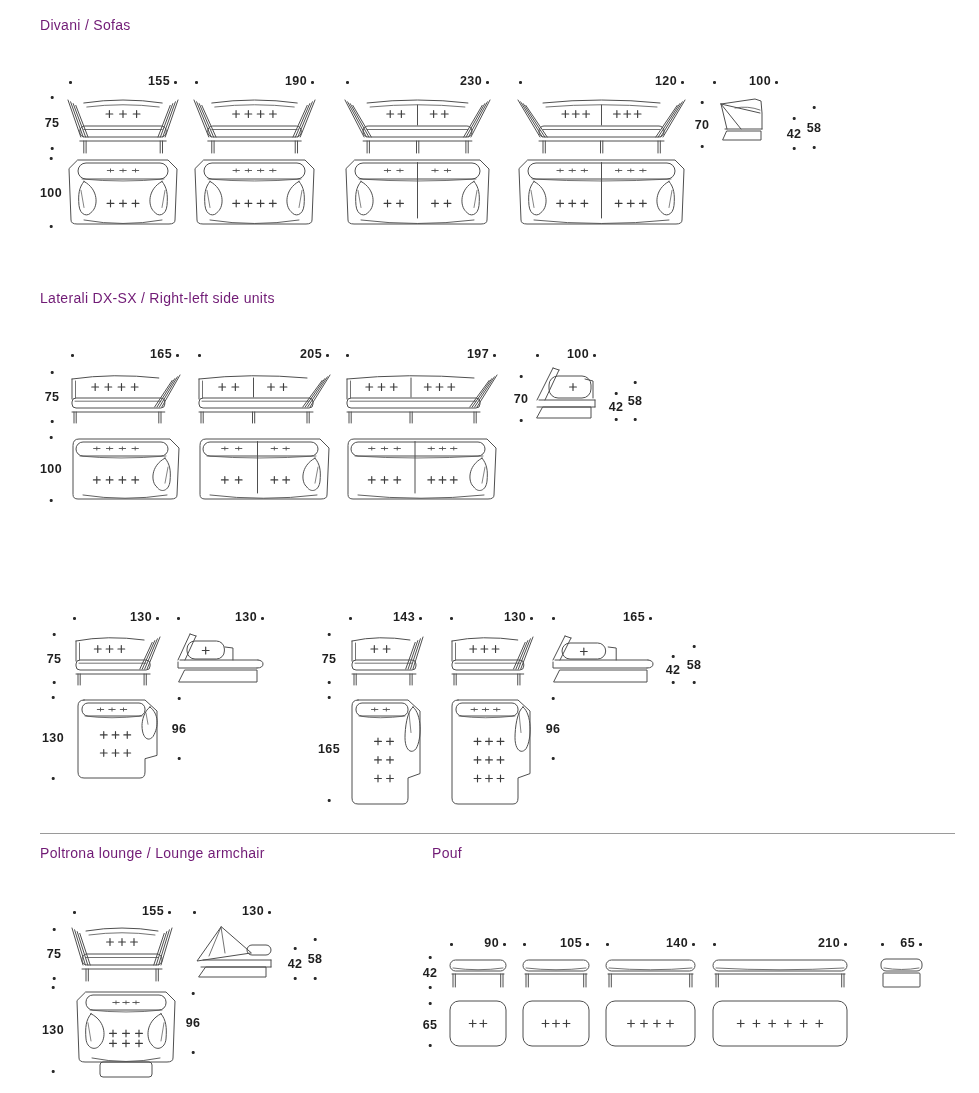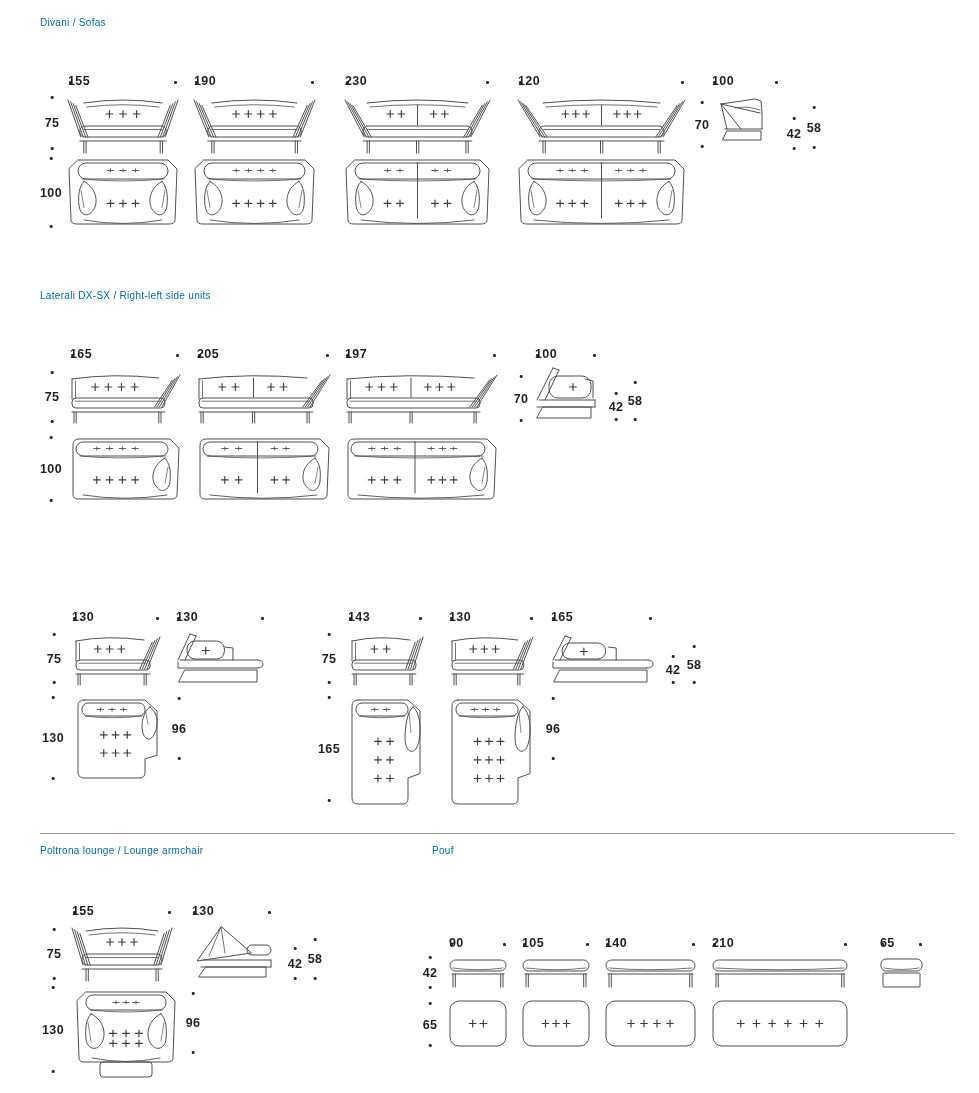--- a/index.html
+++ b/index.html
@@ -1,22 +1,22 @@
 <!DOCTYPE html>
 <html><head>
 <meta charset="utf-8">
 <style>
   *{margin:0;padding:0;box-sizing:border-box}
   html,body{background:#fff}
   body{width:979px;height:1093px;position:relative;font-family:"Liberation Sans",sans-serif;color:#2e2e2e;overflow:hidden}
   .stage{position:absolute;left:0;top:0;width:979px;height:1093px;background:#fff}
-  .ttl{position:absolute;font-size:10px;letter-spacing:.3px;color:#0369a1;white-space:nowrap}
+  .ttl{position:absolute;font-size:14px;letter-spacing:.3px;color:#701a75;white-space:nowrap}
   .num{font-size:12.5px;font-weight:bold;color:#1f1f1f;letter-spacing:.4px}
   .dim{position:absolute;height:14px}
-  .dim .num{position:absolute;left:0;right:8px;top:-2px;text-align:left}
+  .dim .num{position:absolute;left:0;right:8px;top:-2px;text-align:right}
   .dot{position:absolute;width:2.6px;height:2.6px;background:#282828;border-radius:50%}
   .dim .dot{top:5px}
   .dim .dot.l{left:1px}
   .dim .dot.r{right:1px}
   .vdim{position:absolute}
   .vdim .dot{left:50%;transform:translateX(-50%)}
   .vdim .dot.t{top:0}
   .vdim .dot.b{bottom:0}
   .vdim .num{position:absolute;top:50%;transform:translateY(-50%);left:0;right:0;text-align:center}
   .rule{position:absolute;border-top:1px solid #9a9a9a}

